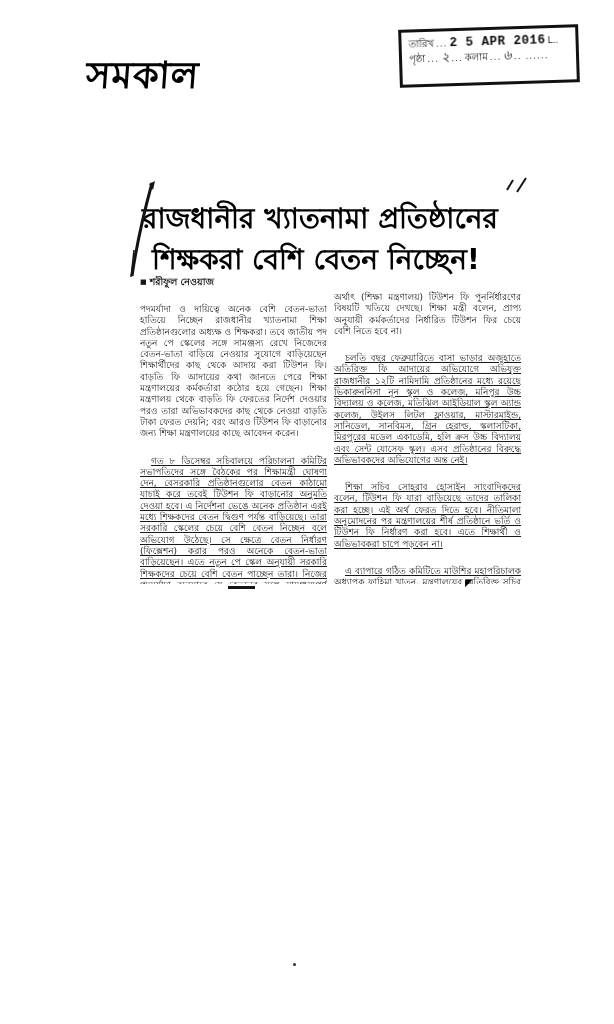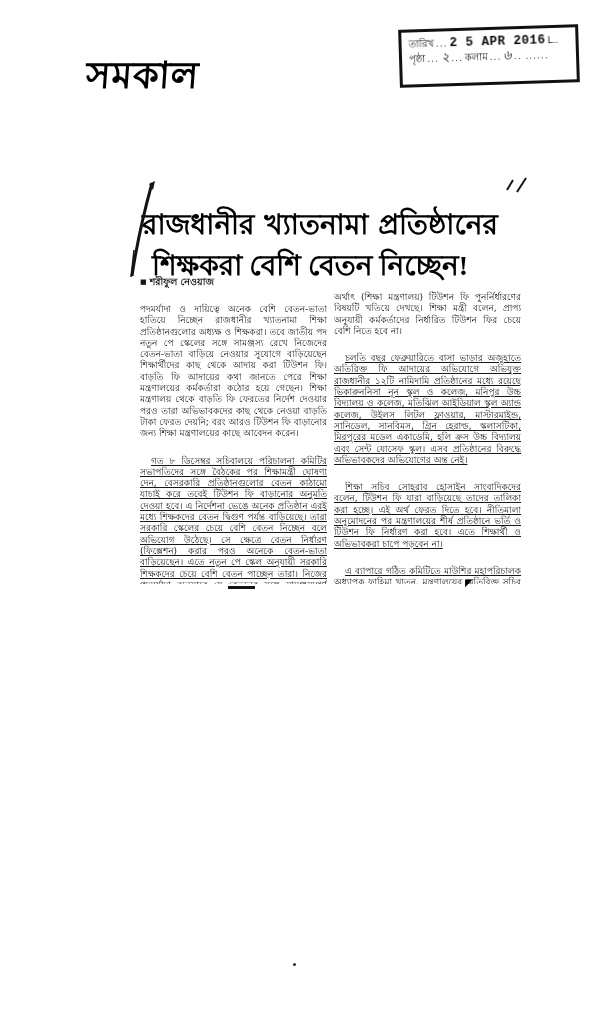--- a/index.html
+++ b/index.html
@@ -35,25 +35,25 @@
   .stamp-label { font-size:10px; }
   .stamp-dots { font-size:9px; letter-spacing:1px; color:#222; }
   .stamp-date-value {
     font-family:"Liberation Mono", monospace;
     font-weight:bold; font-size:12.5px; letter-spacing:0.5px; color:#141414;
   }
   .stamp-suffix { font-size:9px; }
   .handwrit { font-style:italic; font-size:13px; transform:rotate(-6deg); display:inline-block; color:#222; }
   
   .headline {
-    position:absolute; left:142px; top:204px; width:412px;
+    position:absolute; left:142px; top:198px; width:412px;
     font-weight:bold; font-size:28px; line-height:41px; color:#0a0a0a;
     filter:contrast(1.15);
   }
-  .headline-line2 { padding-left:10px;font-family:Liberation Serif, serif; }
+  .headline-line2 { padding-left:10px; }
   
   .pen-slash { position:absolute; left:126px; top:180px; width:34px; height:100px; }
   
   .check-mark { position:absolute; left:504px; top:176px; width:26px; height:22px; }
   
   .article {
     position:absolute; left:140px; top:276px; width:382px;
     display:flex; gap:7px;
     color:#1d1d1d;
   }

